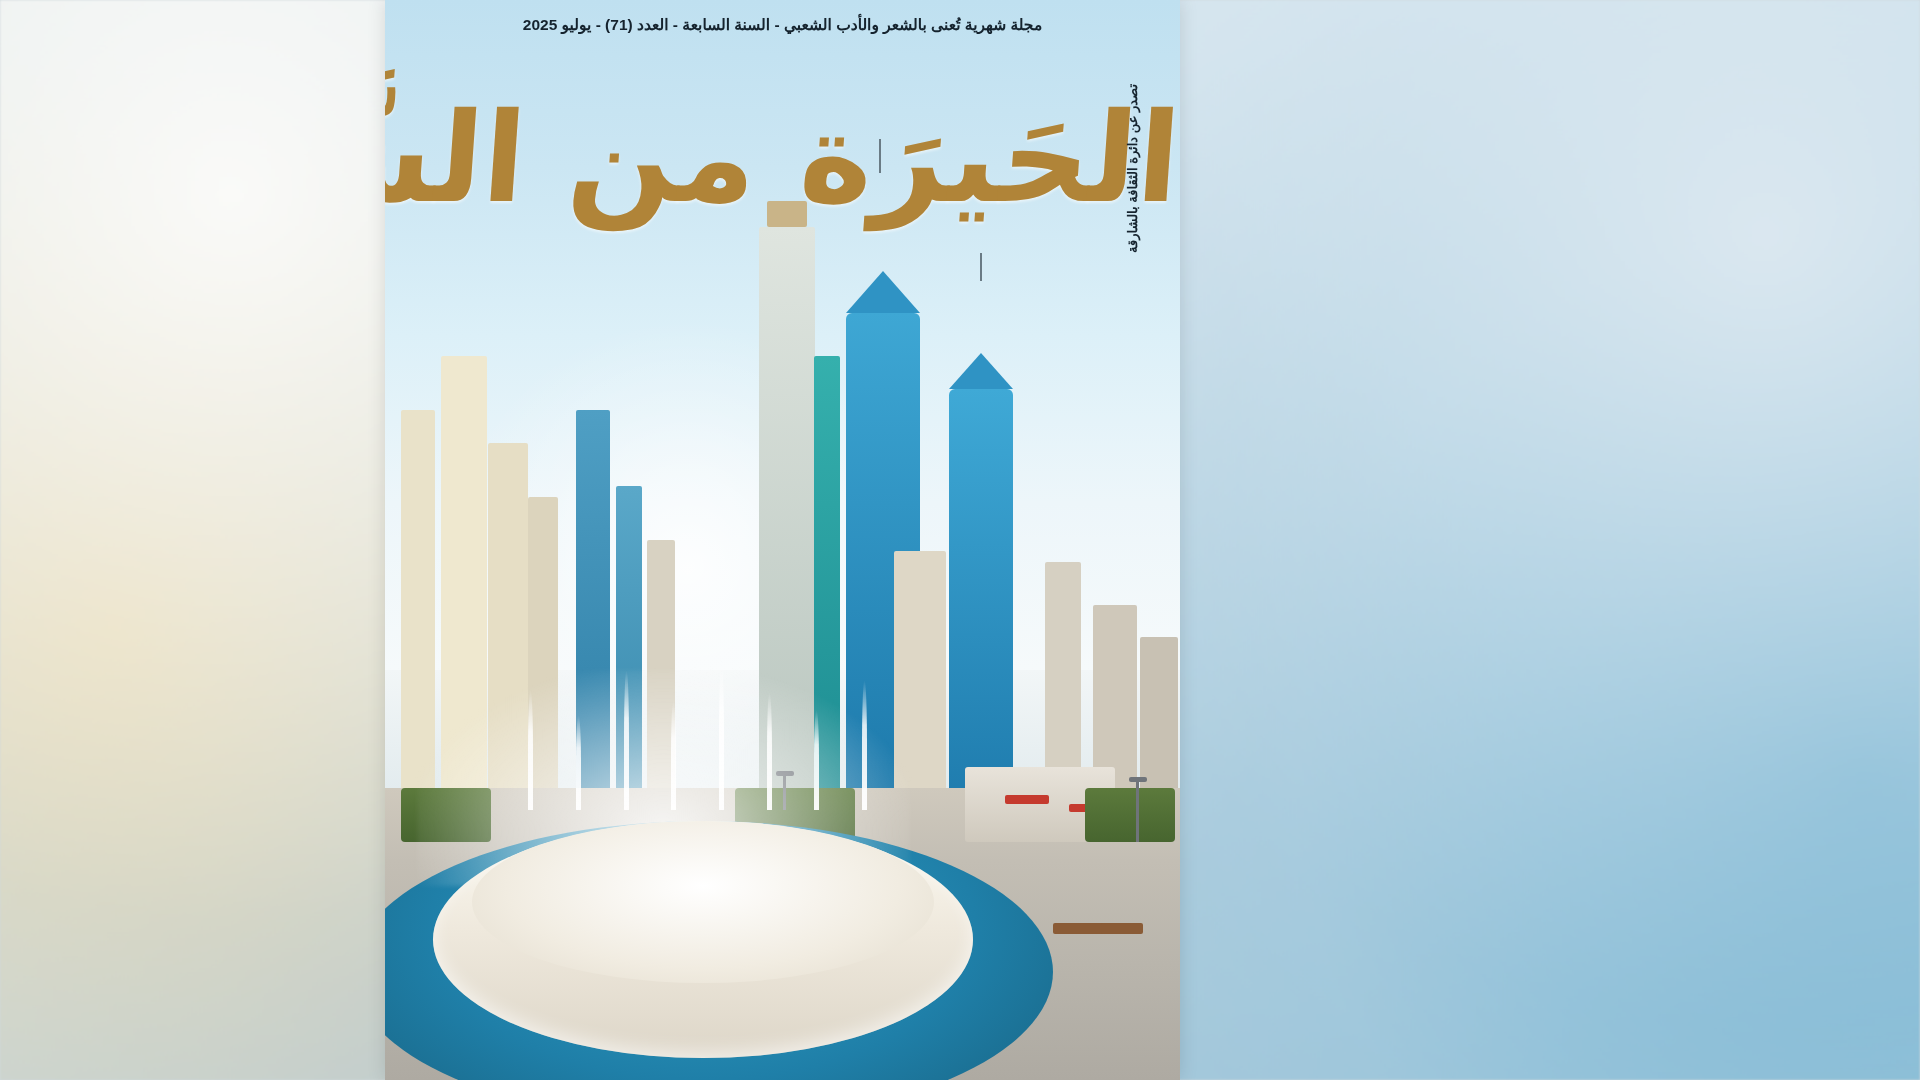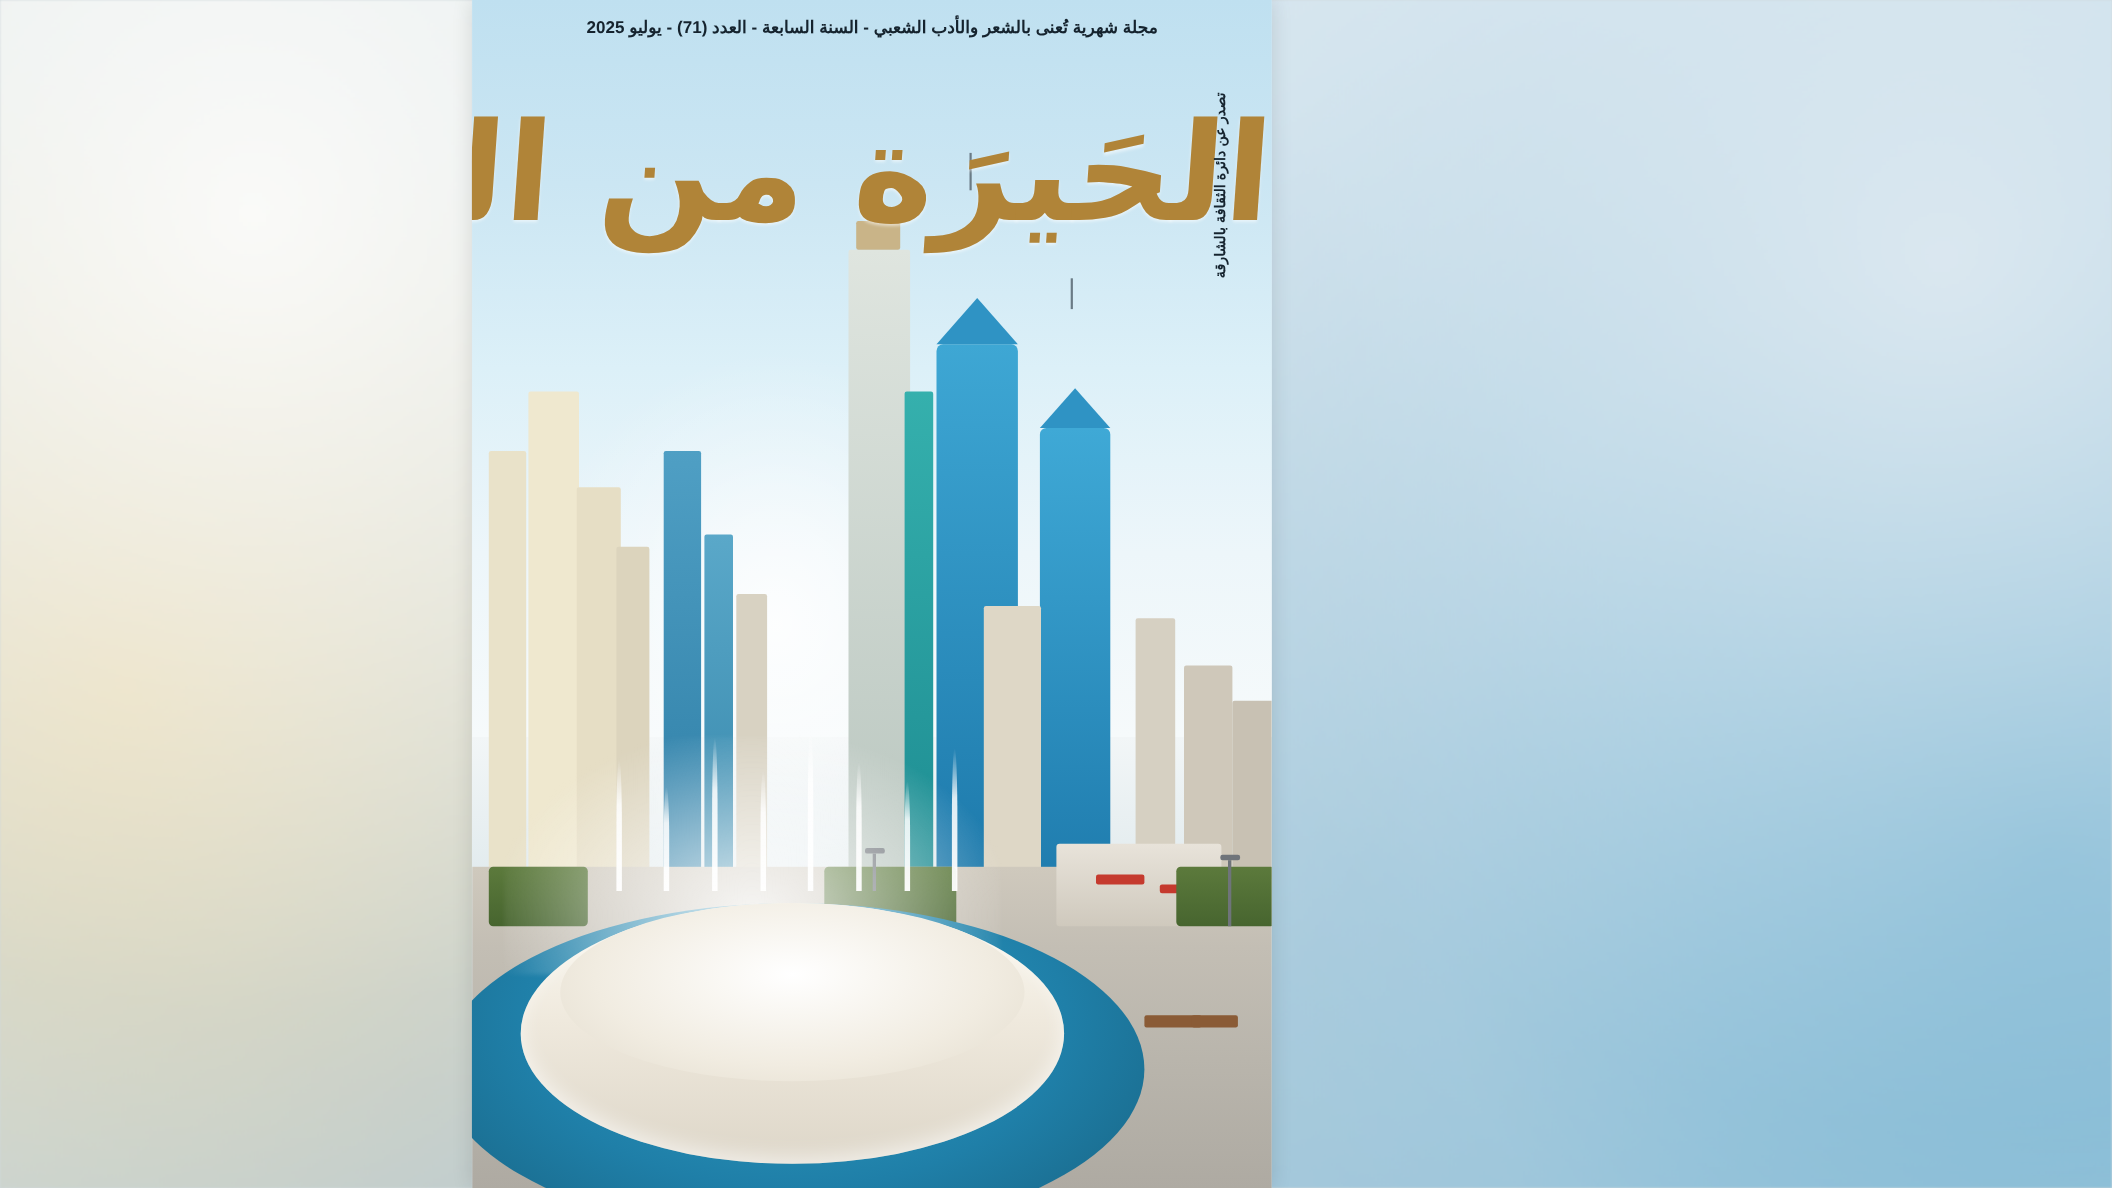--- a/index.html
+++ b/index.html
@@ -25,26 +25,25 @@
       radial-gradient(circle at 88% 96%, rgba(150,190,210,0.8) 0%, rgba(0,0,0,0) 55%),
       linear-gradient(160deg, #e4eef4 0%, #d8e6ee 40%, #bcd6e4 70%, #9fc4d8 100%);
     filter: blur(1px);
   }
 
   
   #cover {
     position: absolute;
     left: 385px;
     top: 0;
-    width: 727px;
+    width: 795px;
     height: 1080px;
     overflow: hidden;
     background: linear-gradient(180deg, #cfe6f2 0%, #d8eaf4 20%, #e3f0f6 38%, #eef5f8 52%, #f2f6f7 62%, #dfe9ec 76%, #cfd9dd 100%);
     box-shadow: 0 0 18px rgba(0,0,0,0.12);
-    margin-left: 44px;
   }
 
   
   .sky {
     position: absolute;
     left: 0; top: 0; width: 100%; height: 62%;
     background: linear-gradient(180deg, #bfe0f0 0%, #cbe6f3 25%, #dcf0f8 50%, #edf6fa 75%, #f6fafb 100%);
   }
   .sun-haze {
     position: absolute;

